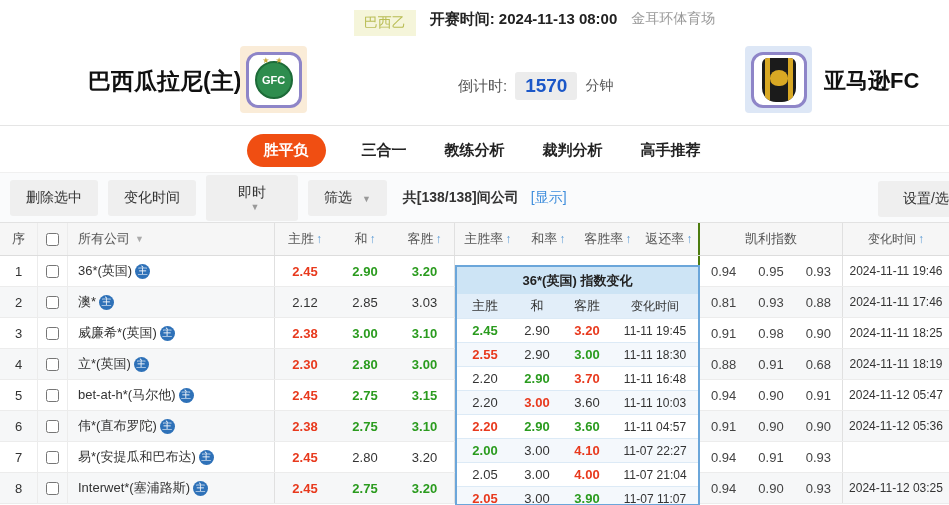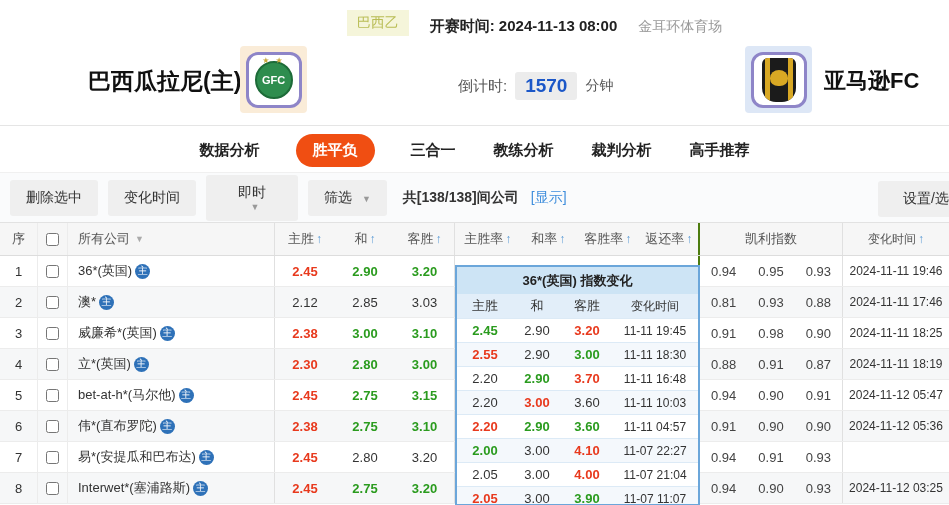--- a/index.html
+++ b/index.html
@@ -6,21 +6,21 @@
     --red:#e8391d; --green:#2a9b1e; --plain:#333;
     --accent:#f04e12; --link:#3f8edc; --cd-blue:#1b57c8;
     --popup-border:#6ba6da; --popup-title-bg:#cde4f5; --popup-head-bg:#e2eef9;
     --sort-arrow:#5b9bd5;
   }
   *{box-sizing:border-box;margin:0;padding:0;}
   body{font-family:"Liberation Sans","DejaVu Sans",sans-serif;background:#fff;}
   .stage{position:relative;width:949px;height:505px;overflow:hidden;background:#fff;}
 
   
-  .match-top{position:absolute;top:10px;left:0;width:100%;display:flex;justify-content:center;align-items:flex-end;gap:21px;padding-left:120px;}
+  .match-top{position:absolute;top:10px;left:0;width:100%;display:flex;justify-content:center;align-items:flex-start;gap:14px;padding-left:120px;}
   .league-badge{background:#f5f5da;color:#b9bd55;font-size:14px;padding:4px 10px;}
   .kickoff{font-size:15px;font-weight:bold;color:#222;}
   .venue{font-size:14px;color:#999;}
 
   .home-name{position:absolute;left:88px;top:66px;font-size:23px;font-weight:bold;color:#111;}
   .away-name{position:absolute;left:824px;top:66px;font-size:22px;font-weight:bold;color:#111;}
 
   .logo-box{position:absolute;top:46px;width:67px;height:67px;border-radius:4px;display:flex;align-items:center;justify-content:center;}
   .logo-home{left:240px;background:#faecd8;}
   .logo-away{left:745px;background:#dde7f6;}
@@ -124,21 +124,20 @@
         <span class="face"></span>
       </div>
     </div>
   </div>
 
   <div class="away-name">亚马逊FC</div>
 
   <div class="header-divider"></div>
 
   <div class="tabs">
-      <div class="tab">数据分析</div>
       <div class="tab active">胜平负</div>
       <div class="tab">三合一</div>
       <div class="tab">教练分析</div>
       <div class="tab">裁判分析</div>
       <div class="tab">高手推荐</div>
     </div>
 
   <div class="toolbar">
     <button class="tb-btn">删除选中</button>
     <button class="tb-btn">变化时间</button>
@@ -268,21 +267,21 @@
             <span class="badge-zhu">主</span>
           </div>
     <div class="cell col-odd c-r">2.30</div>
     <div class="cell col-odd c-g">2.80</div>
     <div class="cell col-odd col-odd3 c-g">3.00</div>
     <div class="cell col-rates"></div>
     <div class="cell col-kelly">
       <div class="kelly-vals">
               <span>0.88</span>
               <span>0.91</span>
-              <span>0.87</span>
+              <span>0.68</span>
             </div>
     </div>
     <div class="cell col-time">2024-11-11 18:19</div>
   </div>
         <div class="t-row">
     <div class="cell col-no">5</div>
     <div class="cell col-cb">
             <input type="checkbox" style="">
           </div>
     <div class="cell col-company">

